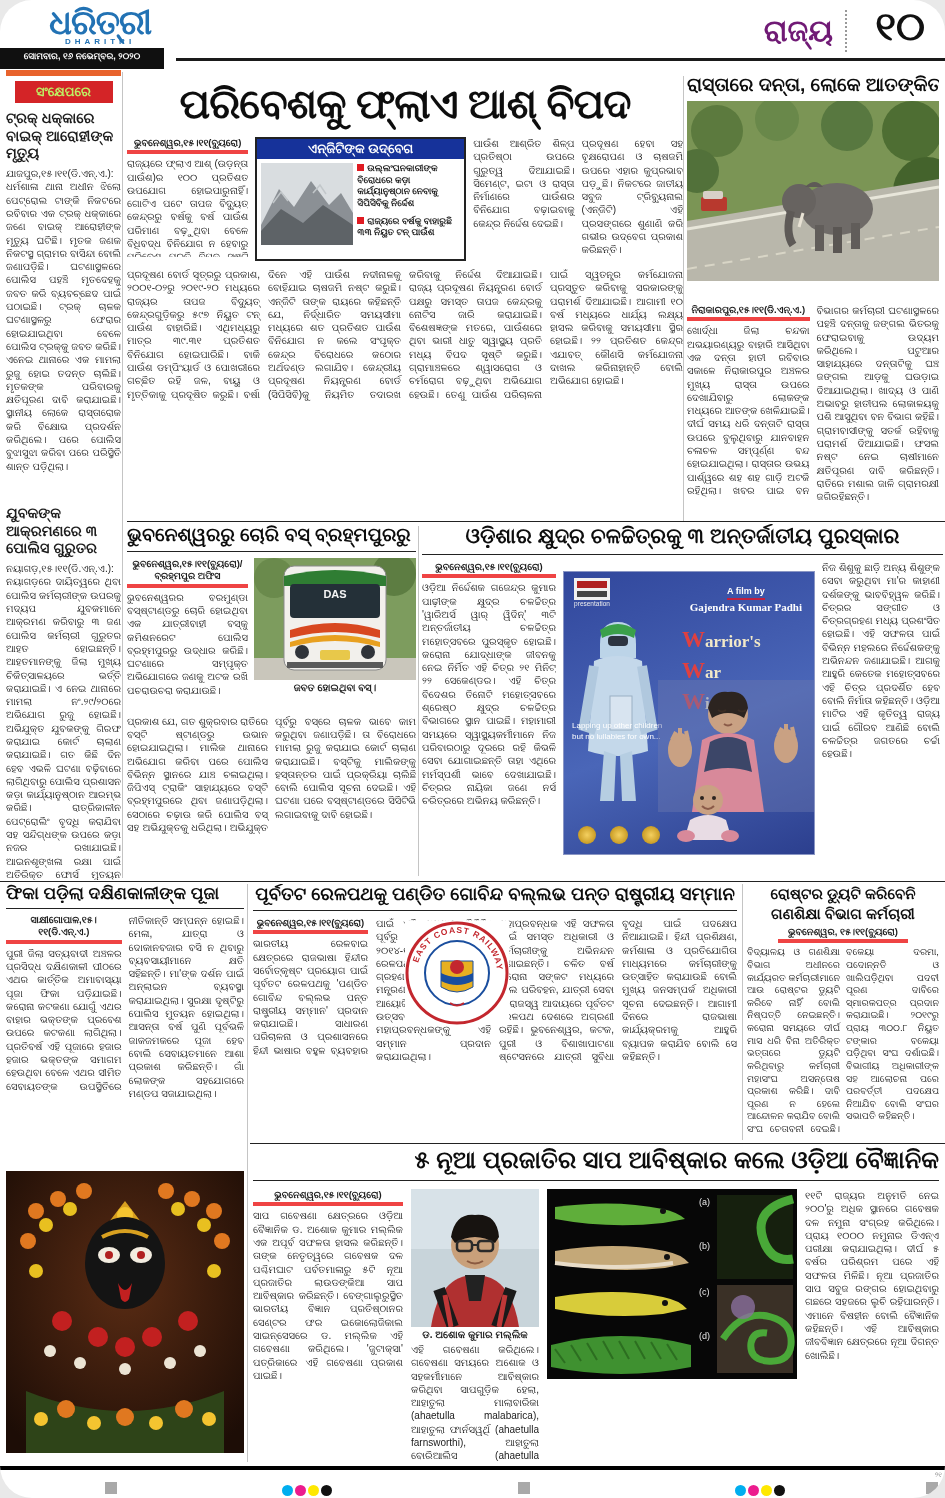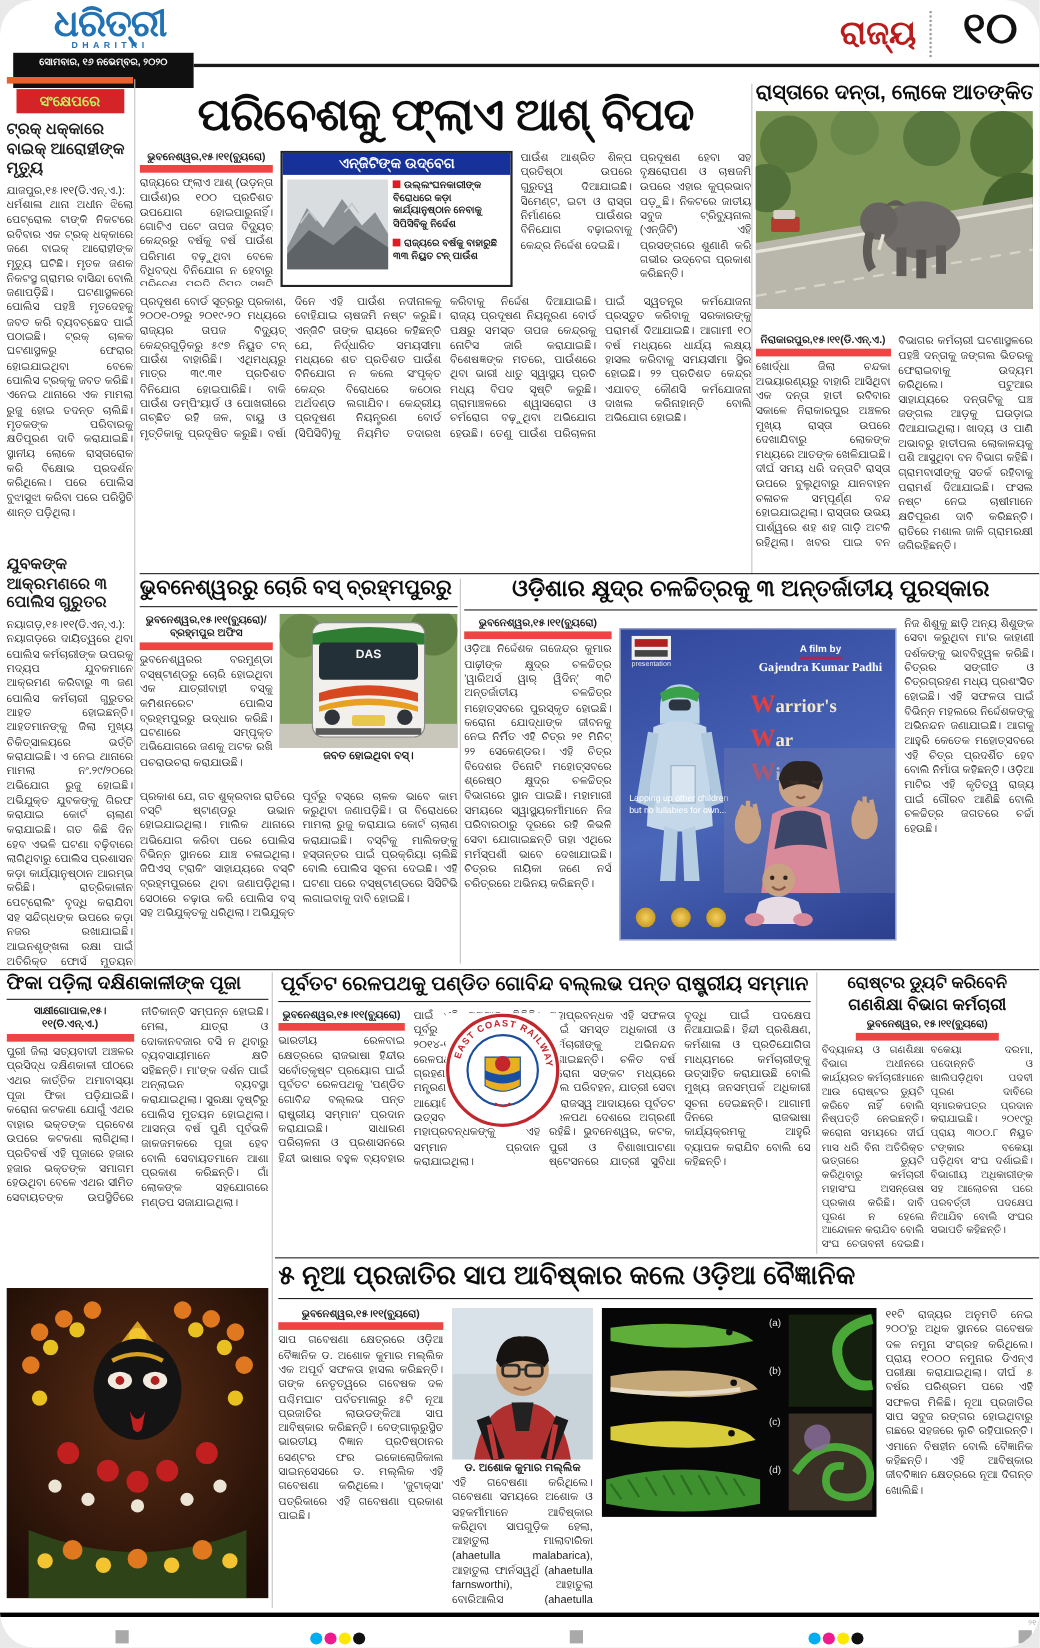--- a/index.html
+++ b/index.html
@@ -5,26 +5,26 @@
   html,body{margin:0;padding:0;background:#e9e9e9;}
   #page{position:relative;width:945px;height:1498px;background:#fff;overflow:hidden;
         font-family:"Liberation Sans",sans-serif;color:#1c1c1c;border-radius:32px;}
   .abs{position:absolute;}
   .hline{position:absolute;background:#222;height:1px;}
   .vline{position:absolute;background:#c4c4c4;width:1px;}
   
   .logo-main{font-size:34px;font-weight:bold;color:#2272b4;line-height:36px;letter-spacing:-1px;}
   .logo-sub{font-size:8px;letter-spacing:4px;color:#2272b4;font-weight:bold;margin-top:-3px;}
   .datebar{background:#101010;color:#fff;font-size:9px;text-align:center;line-height:16px;font-weight:bold;}
-  .section-label{font-size:30px;font-weight:bold;color:#b91c1c;}
+  .section-label{font-size:30px;font-weight:bold;color:#701a75;}
   .page-no{font-size:40px;font-weight:bold;color:#111;}
   
   .art-body{font-size:10px;line-height:1.33;text-align:justify;overflow:hidden;color:#1b1b1b;}
   .dateline{display:block;font-weight:bold;font-size:9.5px;text-align:center;
-            border-bottom:7px solid #ef4444;padding-bottom:1px;margin-bottom:3px;line-height:1.3;}
+            border-bottom:4px solid #ef4444;padding-bottom:1px;margin-bottom:3px;line-height:1.3;}
   .headline{font-weight:bold;color:#0d0d0d;}
   .rule-under{border-bottom:1px solid #222;}
   .nowrap{white-space:nowrap;overflow:hidden;}
   
   .brief-topbar{height:6px;background:#e8632c;margin-bottom:5px;}
   .brief-tag{width:98px;margin:0 auto 7px;background:#d42427;color:#bef264;font-weight:bold;
              font-size:13px;text-align:center;padding:3px 0;}
   .brief-head{font-size:14.5px;font-weight:bold;line-height:1.22;margin:3px 0 4px;}
   
   .ngt-box{border:2px solid #222;background:#fff;}
@@ -52,21 +52,21 @@
 </style>
 </head>
 <body>
 
 <div id="page">
 
   <div class="abs" style="left:34px;top:4px;width:132px;text-align:center;">
     <div class="logo-main">ଧରିତ୍ରୀ</div>
     <div class="logo-sub">DHARITRI</div>
   </div>
-  <div class="abs datebar" style="left:12px;top:48px;width:164px;height:32px;">ସୋମବାର, ୧୬ ନଭେମ୍ବର, ୨୦୨୦</div>
+  <div class="abs datebar" style="left:0;top:48px;width:164px;height:21px;">ସୋମବାର, ୧୬ ନଭେମ୍ବର, ୨୦୨୦</div>
   <div class="abs" style="left:176px;top:58px;right:0;height:3px;background:#1a1a1a;"></div>
   <div class="abs section-label" style="right:112px;top:14px;">ରାଜ୍ୟ</div>
   <div class="abs" style="right:98px;top:10px;height:42px;border-left:2px dotted #999;"></div>
   <div class="abs page-no" style="right:20px;top:4px;">୧୦</div>
 
   <div class="abs" style="left:6px;top:70px;width:115px;height:810px;overflow:hidden;">
     <div class="brief-topbar"></div>
     <div class="brief-tag">ସଂକ୍ଷେପରେ</div>
     <div class="brief-head">ଟ୍ରକ୍ ଧକ୍କାରେ ବାଇକ୍ ଆରୋହୀଙ୍କ ମୃତ୍ୟୁ</div>
     <div class="art-body" style="height:330px;">ଯାଜପୁର,୧୫।୧୧(ଡି.ଏନ୍.ଏ.): ଧର୍ମଶାଳା ଥାନା ଅଧୀନ ଝିଲୋ ପେଟ୍ରୋଲ ଟାଙ୍କି ନିକଟରେ ରବିବାର ଏକ ଟ୍ରକ୍ ଧକ୍କାରେ ଜଣେ ବାଇକ୍ ଆରୋହୀଙ୍କ ମୃତ୍ୟୁ ଘଟିଛି। ମୃତକ ଜଣକ ନିକଟସ୍ଥ ଗ୍ରାମର ବାସିନ୍ଦା ବୋଲି ଜଣାପଡ଼ିଛି। ଘଟଣାସ୍ଥଳରେ ପୋଲିସ ପହଞ୍ଚି ମୃତଦେହକୁ ଜବତ କରି ବ୍ୟବଚ୍ଛେଦ ପାଇଁ ପଠାଇଛି। ଟ୍ରକ୍ ଚାଳକ ଘଟଣାସ୍ଥଳରୁ ଫେରାର ହୋଇଯାଇଥିବା ବେଳେ ପୋଲିସ ଟ୍ରକ୍‌କୁ ଜବତ କରିଛି। ଏନେଇ ଥାନାରେ ଏକ ମାମଲା ରୁଜୁ ହୋଇ ତଦନ୍ତ ଚାଲିଛି। ମୃତକଙ୍କ ପରିବାରକୁ କ୍ଷତିପୂରଣ ଦାବି କରାଯାଇଛି। ସ୍ଥାନୀୟ ଲୋକେ ରାସ୍ତାରୋକ କରି ବିକ୍ଷୋଭ ପ୍ରଦର୍ଶନ କରିଥିଲେ। ପରେ ପୋଲିସ ବୁଝାସୁଝା କରିବା ପରେ ପରିସ୍ଥିତି ଶାନ୍ତ ପଡ଼ିଥିଲା।</div>
@@ -350,21 +350,21 @@
     </div>
     <div style="width:130px;margin:3px auto 0;">
       <span class="dateline">ଭୁବନେଶ୍ୱର, ୧୫।୧୧(ବ୍ୟୁରୋ)</span>
     </div>
     <div class="art-body" style="margin-top:2px;height:190px;column-count:2;column-gap:6px;font-size:9.5px;">ବିଦ୍ୟାଳୟ ଓ ଗଣଶିକ୍ଷା ବିଭାଗ ଅଧୀନରେ କାର୍ଯ୍ୟରତ କର୍ମଚାରୀମାନେ ଆଉ ରୋଷ୍ଟର ଡ୍ୟୁଟି କରିବେ ନାହିଁ ବୋଲି ନିଷ୍ପତ୍ତି ନେଇଛନ୍ତି। କରୋନା ସମୟରେ ଦୀର୍ଘ ମାସ ଧରି ବିନା ଅତିରିକ୍ତ ଭତ୍ତାରେ ଡ୍ୟୁଟି କରିଥିବାରୁ କର୍ମଚାରୀ ମହାସଂଘ ଅସନ୍ତୋଷ ପ୍ରକାଶ କରିଛି। ଦାବି ପୂରଣ ନ ହେଲେ ଆନ୍ଦୋଳନ କରାଯିବ ବୋଲି ସଂଘ ଚେତାବନୀ ଦେଇଛି। ବକେୟା ଦରମା, ପଦୋନ୍ନତି ଓ ଖାଲିପଡ଼ିଥିବା ପଦବୀ ପୂରଣ ଦାବିରେ ସ୍ମାରକପତ୍ର ପ୍ରଦାନ କରାଯାଇଛି। ୨୦୧୯ରୁ ପ୍ରାୟ ୩୦୦.୮ ନିୟୁତ ଟଙ୍କାର ବକେୟା ପଡ଼ିଥିବା ସଂଘ ଦର୍ଶାଇଛି। ବିଭାଗୀୟ ଅଧିକାରୀଙ୍କ ସହ ଆଲୋଚନା ପରେ ପରବର୍ତ୍ତୀ ପଦକ୍ଷେପ ନିଆଯିବ ବୋଲି ସଂଘର ସଭାପତି କହିଛନ୍ତି।</div>
   </div>
 
   <div class="hline" style="left:250px;top:1143px;width:695px;"></div>
 
   <div class="abs" style="left:253px;top:1146px;width:686px;">
-    <div class="headline nowrap rule-under" style="font-size:24px;text-align:left;padding-bottom:6px;">୫ ନୂଆ ପ୍ରଜାତିର ସାପ ଆବିଷ୍କାର କଲେ ଓଡ଼ିଆ ବୈଜ୍ଞାନିକ</div>
+    <div class="headline nowrap rule-under" style="font-size:24px;text-align:right;padding-bottom:6px;">୫ ନୂଆ ପ୍ରଜାତିର ସାପ ଆବିଷ୍କାର କଲେ ଓଡ଼ିଆ ବୈଜ୍ଞାନିକ</div>
     <div style="display:flex;gap:8px;margin-top:8px;">
       <div style="width:150px;">
         <span class="dateline">ଭୁବନେଶ୍ୱର,୧୫।୧୧(ବ୍ୟୁରୋ)</span>
         <div class="art-body" style="height:248px;">ସାପ ଗବେଷଣା କ୍ଷେତ୍ରରେ ଓଡ଼ିଆ ବୈଜ୍ଞାନିକ ଡ. ଅଶୋକ କୁମାର ମଲ୍ଲିକ ଏକ ଅପୂର୍ବ ସଫଳତା ହାସଲ କରିଛନ୍ତି। ତାଙ୍କ ନେତୃତ୍ୱରେ ଗବେଷକ ଦଳ ପଶ୍ଚିମଘାଟ ପର୍ବତମାଳାରୁ ୫ଟି ନୂଆ ପ୍ରଜାତିର ଲାଉଡଙ୍କିଆ ସାପ ଆବିଷ୍କାର କରିଛନ୍ତି। ବେଙ୍ଗାଲୁରୁସ୍ଥିତ ଭାରତୀୟ ବିଜ୍ଞାନ ପ୍ରତିଷ୍ଠାନର ସେଣ୍ଟର ଫର ଇକୋଲୋଜିକାଲ ସାଇନ୍ସେସରେ ଡ. ମଲ୍ଲିକ ଏହି ଗବେଷଣା କରିଥିଲେ। 'ଜୁଟାକ୍ସା' ପତ୍ରିକାରେ ଏହି ଗବେଷଣା ପ୍ରକାଶ ପାଇଛି।</div>
       </div>
       <div style="width:128px;">
         <svg width="128" height="138" viewBox="0 0 128 138">
           <rect width="128" height="138" fill="#c8d4da"></rect>
           <rect y="0" width="128" height="60" fill="#d8e2e8"></rect>
           <path d="M20 138 q8 -52 44 -52 q36 0 44 52 Z" fill="#b03030"></path>

